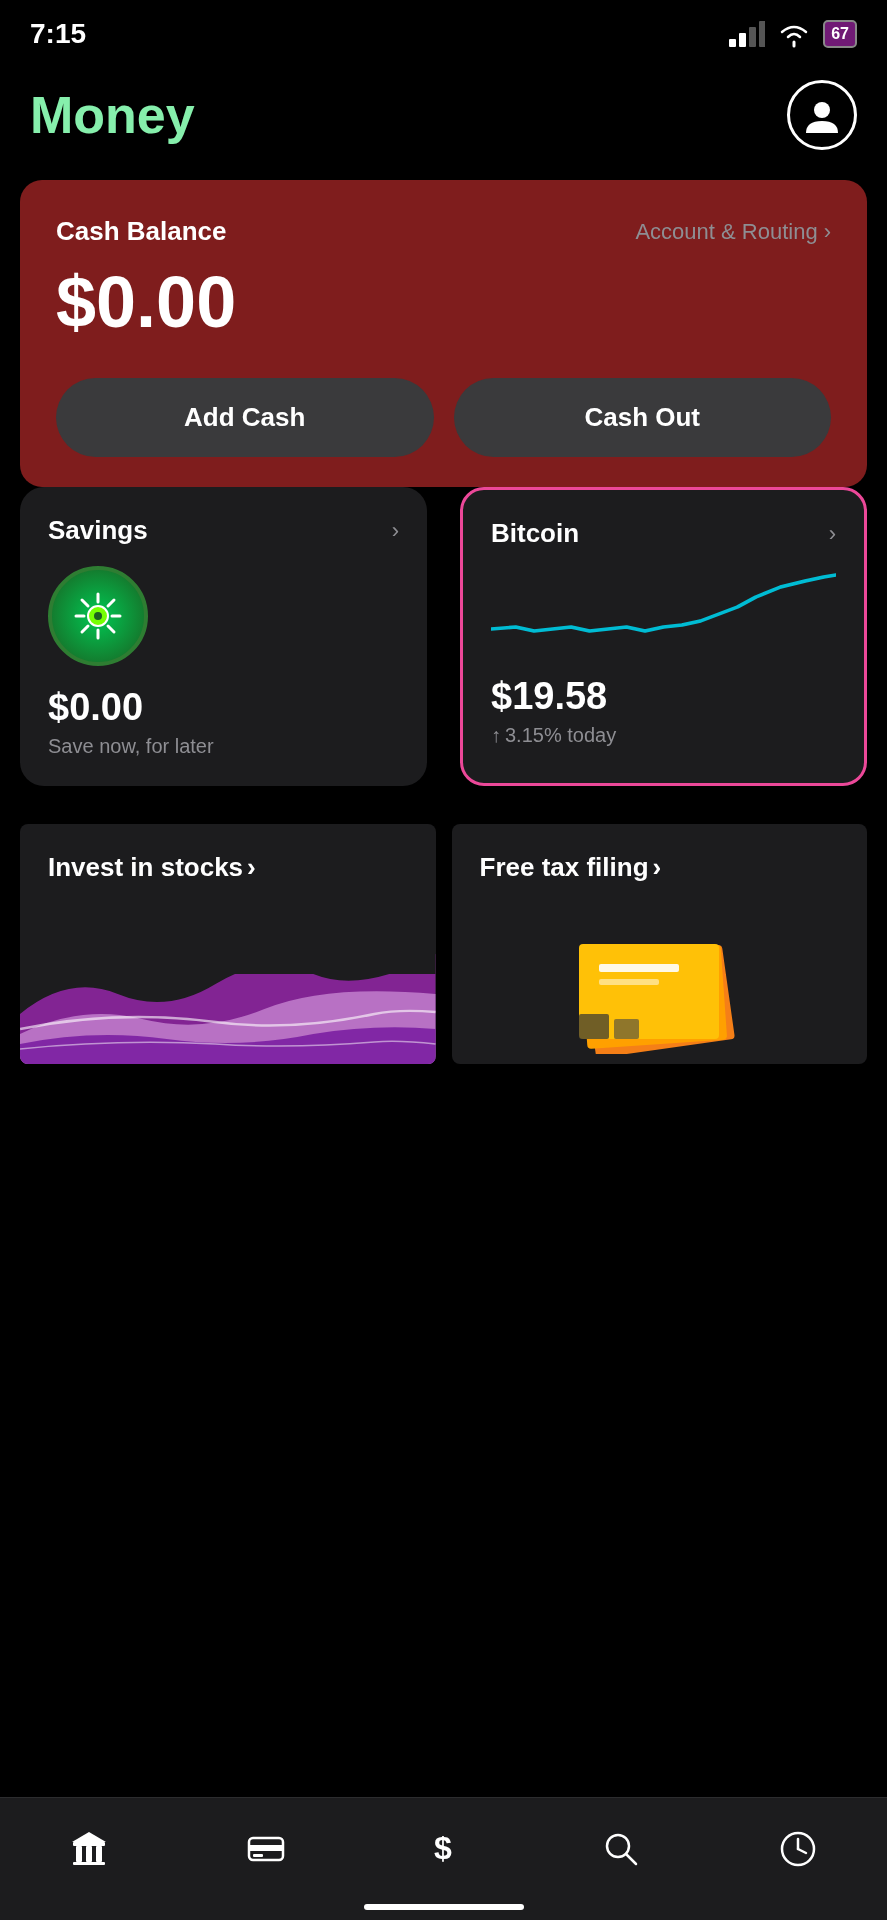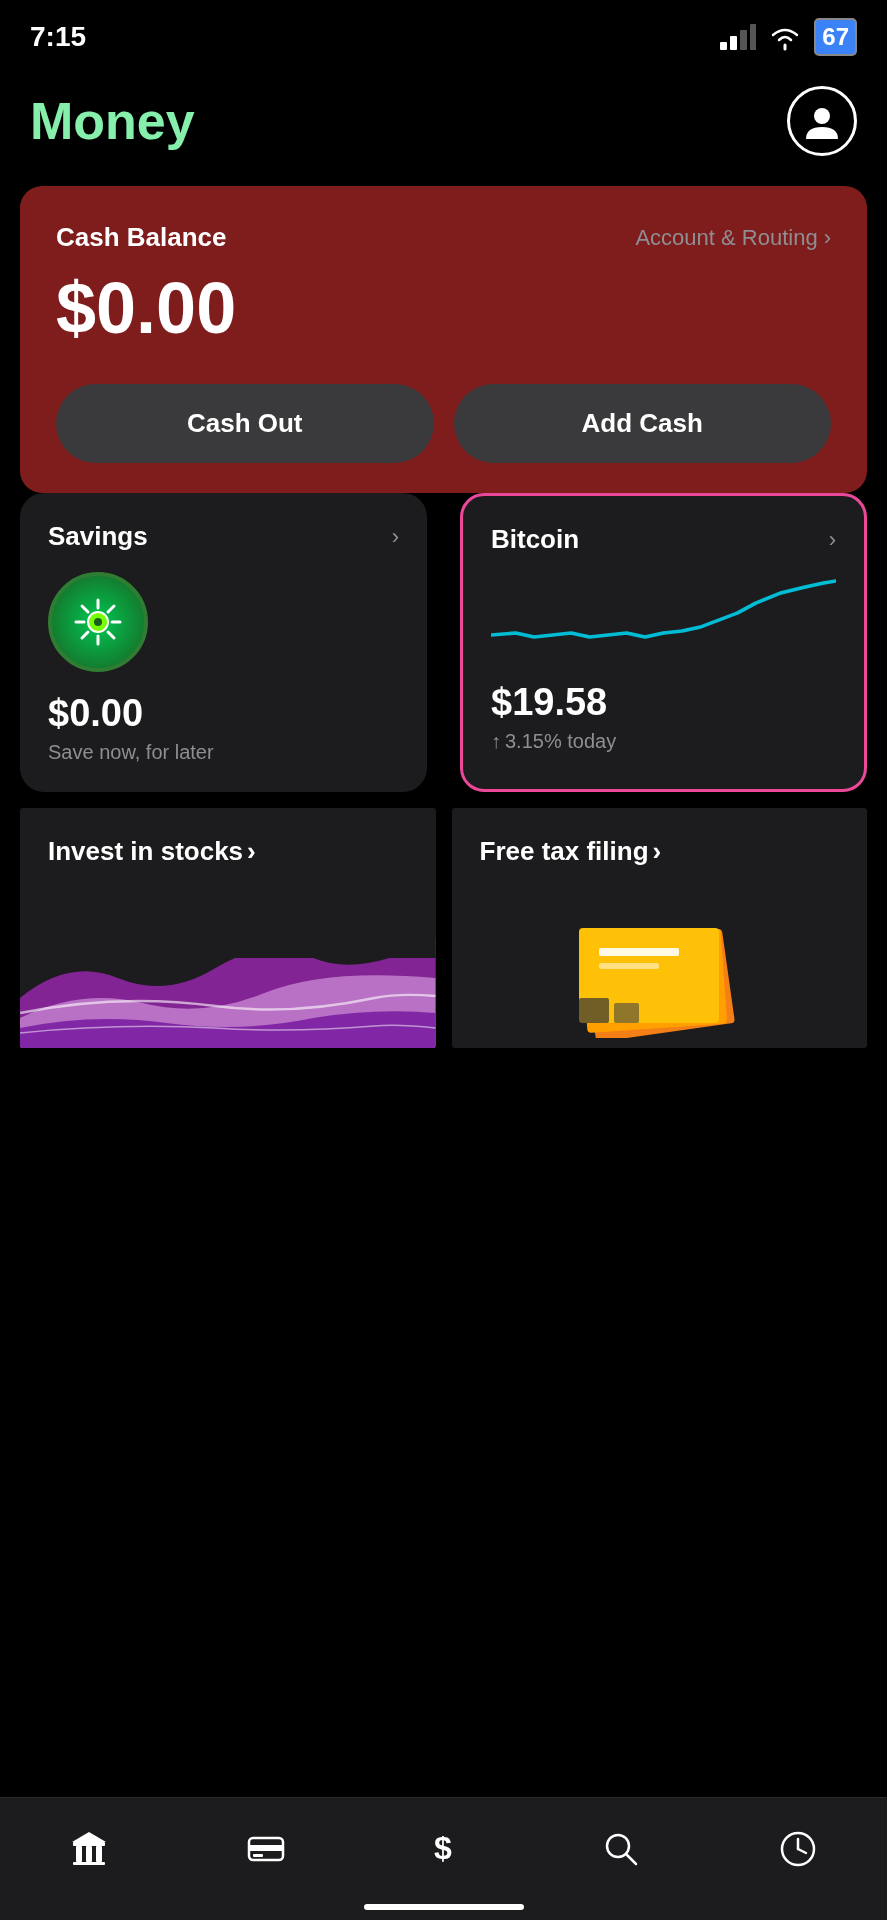--- a/index.html
+++ b/index.html
@@ -191,24 +191,25 @@
     
     .bottom-cards-grid {
       display: grid;
       grid-template-columns: 1fr 1fr;
       gap: 16px;
       margin-bottom: 20px;
     }
 
     .bottom-card {
       background: #1c1c1e;
-      border-radius: 3px;
+      border-radius: 8px;
       overflow: hidden;
       min-height: 240px;
       position: relative;
+      margin-top: 22px;
     }
 
     .bottom-card-title {
       font-size: 26px;
       font-weight: 700;
       color: #fff;
       padding: 28px 28px 0;
       display: flex;
       align-items: center;
       gap: 4px;
@@ -280,21 +281,21 @@
       <rect x="20" y="6" width="7" height="20" rx="1" fill="#555"></rect>
       <rect x="30" y="0" width="7" height="26" rx="1" fill="#555"></rect>
     </svg>
 
     <svg width="38" height="28" viewBox="0 0 38 28" fill="white">
       <path d="M19 22 L19 26" stroke="white" stroke-width="3" stroke-linecap="round"></path>
       <path d="M13 17 Q19 11 25 17" stroke="white" stroke-width="2.5" fill="none" stroke-linecap="round"></path>
       <path d="M7 12 Q19 2 31 12" stroke="white" stroke-width="2.5" fill="none" stroke-linecap="round"></path>
     </svg>
 
-    <div style="display:flex;align-items:center;background:#3b82f6;border-radius:5px;padding:3px 6px;font-size:24px;font-weight:600;color:white;border:2px solid #888;">
+    <div style="display:flex;align-items:center;background:#701a75;border-radius:5px;padding:3px 6px;font-size:16px;font-weight:600;color:white;border:2px solid #888;">
       <span>67</span>
     </div>
   </div>
 </div>
 
 <div class="header">
   <h1 class="header-title">Money</h1>
   <button class="profile-btn">
     <svg width="40" height="40" viewBox="0 0 40 40" fill="white">
       <circle cx="20" cy="15" r="8" fill="white"></circle>
@@ -308,22 +309,22 @@
   <div class="cash-balance-card">
     <div class="cash-balance-top">
       <span class="cash-balance-label">Cash Balance</span>
       <div class="account-routing-link">
         <span>Account &amp; Routing</span>
         <span>›</span>
       </div>
     </div>
     <div class="cash-amount">$0.00</div>
     <div class="action-buttons">
+      <button class="action-btn">Add Cash</button>
       <button class="action-btn">Cash Out</button>
-      <button class="action-btn">Add Cash</button>
     </div>
   </div>
 
   <div class="cards-grid">
 
     <div class="card">
       <div class="card-title-row">
         <span class="card-title">Savings</span>
         <span class="card-chevron">›</span>
       </div>

